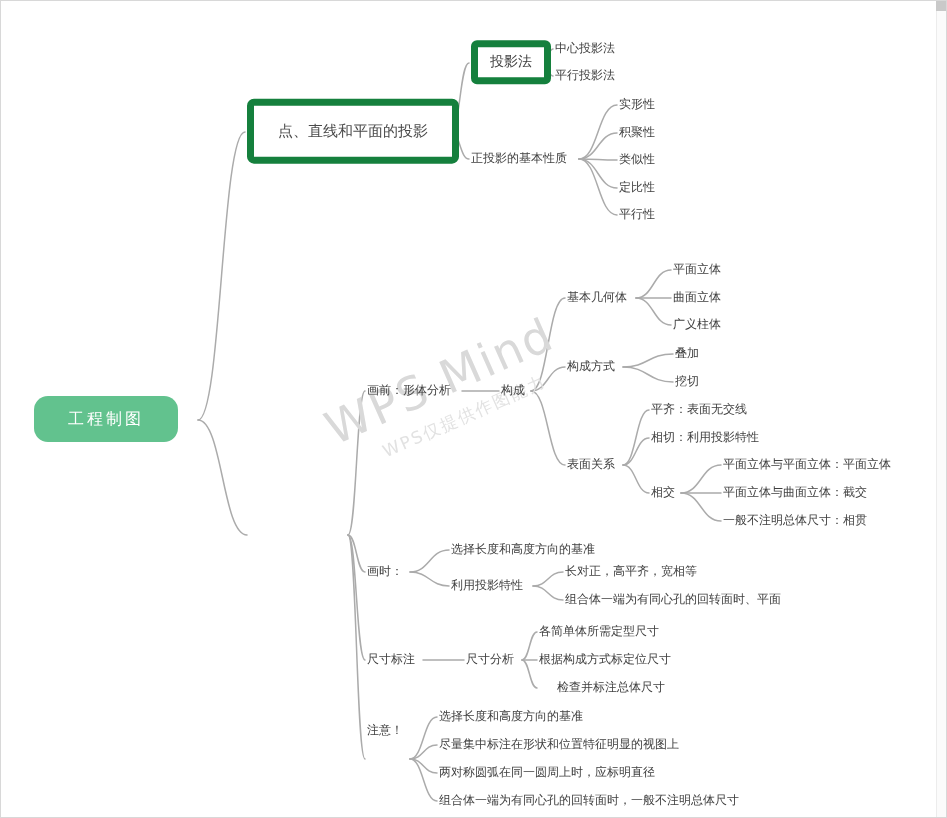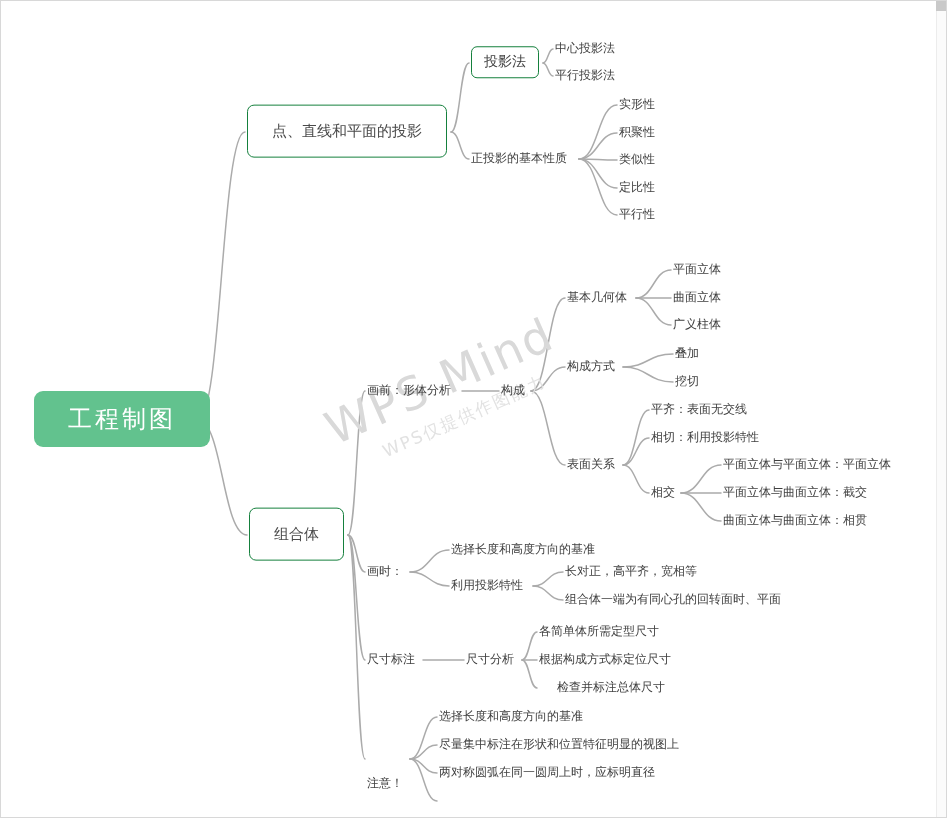--- a/index.html
+++ b/index.html
@@ -30,41 +30,41 @@
     position:absolute;
     transform:translateY(-50%);
     white-space:nowrap;
     color:#404040;
     font-size:12px;
     line-height:1.25;
     z-index:2;
     cursor:default;
   }
   .node.box {
-    border:1px solid #15803d;
+    border:7px solid #15803d;
     border-radius:6px;
     background:#ffffff;
     padding:6px 12px;
     font-size:14px;
     text-align:center;
   }
   .node.lvl1 {
     padding:16px 24px;
     font-size:15px;
     border-radius:7px;
     color:#4a4a4a;
   }
   .node.root-node {
     background:var(--root-bg,#62c28e);
     border:none;
     color:var(--root-fg,#ffffff);
-    font-size:24px;
+    font-size:16px;
     letter-spacing:3px;
     padding:13px 34px;
-    border-radius:9px;
+    border-radius:14px;
   }
 
   .scrollbar {
     position:absolute; top:0; right:0;
     width:10px; height:100%;
     background:#fbfbfb;
     border-left:1px solid #ececec;
     z-index:3;
   }
   .scroll-thumb {
@@ -136,56 +136,56 @@
   <div class="node" id="n-zx" style="left:554px;top:47px">中心投影法</div>
   <div class="node" id="n-px" style="left:554px;top:74px">平行投影法</div>
 
   <div class="node" id="n-zty" style="left:470px;top:157px">正投影的基本性质</div>
   <div class="node" id="n-sx" style="left:618px;top:103px">实形性</div>
   <div class="node" id="n-jj" style="left:618px;top:131px">积聚性</div>
   <div class="node" id="n-ls" style="left:618px;top:158px">类似性</div>
   <div class="node" id="n-db" style="left:618px;top:186px">定比性</div>
   <div class="node" id="n-pxx" style="left:618px;top:213px">平行性</div>
 
-  <div class="node box lvl1" id="n-b2" style="left:248px;top:533px">组合体</div>
 
   <div class="node" id="n-hq" style="left:366px;top:389px">画前：形体分析</div>
   <div class="node" id="n-gc" style="left:500px;top:389px">构成</div>
 
   <div class="node" id="n-jb" style="left:566px;top:296px">基本几何体</div>
   <div class="node" id="n-jb1" style="left:672px;top:268px">平面立体</div>
   <div class="node" id="n-jb2" style="left:672px;top:296px">曲面立体</div>
   <div class="node" id="n-jb3" style="left:672px;top:323px">广义柱体</div>
 
   <div class="node" id="n-gf" style="left:566px;top:365px">构成方式</div>
   <div class="node" id="n-gf1" style="left:674px;top:352px">叠加</div>
   <div class="node" id="n-gf2" style="left:674px;top:380px">挖切</div>
 
   <div class="node" id="n-bm" style="left:566px;top:463px">表面关系</div>
   <div class="node" id="n-pq" style="left:650px;top:408px">平齐：表面无交线</div>
   <div class="node" id="n-xq" style="left:650px;top:436px">相切：利用投影特性</div>
   <div class="node" id="n-xj" style="left:650px;top:491px">相交</div>
   <div class="node" id="n-xj1" style="left:722px;top:463px">平面立体与平面立体：平面立体</div>
   <div class="node" id="n-xj2" style="left:722px;top:491px">平面立体与曲面立体：截交</div>
-  <div class="node" id="n-xj3" style="left:722px;top:519px">曲面立体与曲面立体：相贯</div>
+  <div class="node" id="n-xj3" style="left:722px;top:519px">一般不注明总体尺寸：相贯</div>
 
   <div class="node" id="n-hs" style="left:366px;top:570px">画时：</div>
   <div class="node" id="n-hs1" style="left:450px;top:548px">选择长度和高度方向的基准</div>
   <div class="node" id="n-hs2" style="left:450px;top:584px">利用投影特性</div>
   <div class="node" id="n-hs2a" style="left:564px;top:570px">长对正，高平齐，宽相等</div>
   <div class="node" id="n-hs2b" style="left:564px;top:598px">组合体一端为有同心孔的回转面时、平面</div>
 
   <div class="node" id="n-cb" style="left:366px;top:658px">尺寸标注</div>
   <div class="node" id="n-cf" style="left:465px;top:658px">尺寸分析</div>
   <div class="node" id="n-cf1" style="left:538px;top:630px">各简单体所需定型尺寸</div>
   <div class="node" id="n-cf2" style="left:538px;top:658px">根据构成方式标定位尺寸</div>
   <div class="node" id="n-cf3" style="left:556px;top:686px">检查并标注总体尺寸</div>
 
-  <div class="node" id="n-zy" style="left:366px;top:782px">注意！</div>
+  <div class="node" id="n-zy" style="left:366px;top:729px">注意！</div>
   <div class="node" id="n-zy1" style="left:438px;top:715px">选择长度和高度方向的基准</div>
   <div class="node" id="n-zy3" style="left:438px;top:771px">两对称圆弧在同一圆周上时，应标明直径</div>
   <div class="node" id="n-zy2" style="left:438px;top:743px">尽量集中标注在形状和位置特征明显的视图上</div>
+  <div class="node" id="n-zy4" style="left:438px;top:799px">组合体一端为有同心孔的回转面时，一般不注明总体尺寸</div>
 
   <div class="scrollbar">
     <div class="scroll-thumb"></div>
   </div>
 
 </div>
 
 </body></html>

